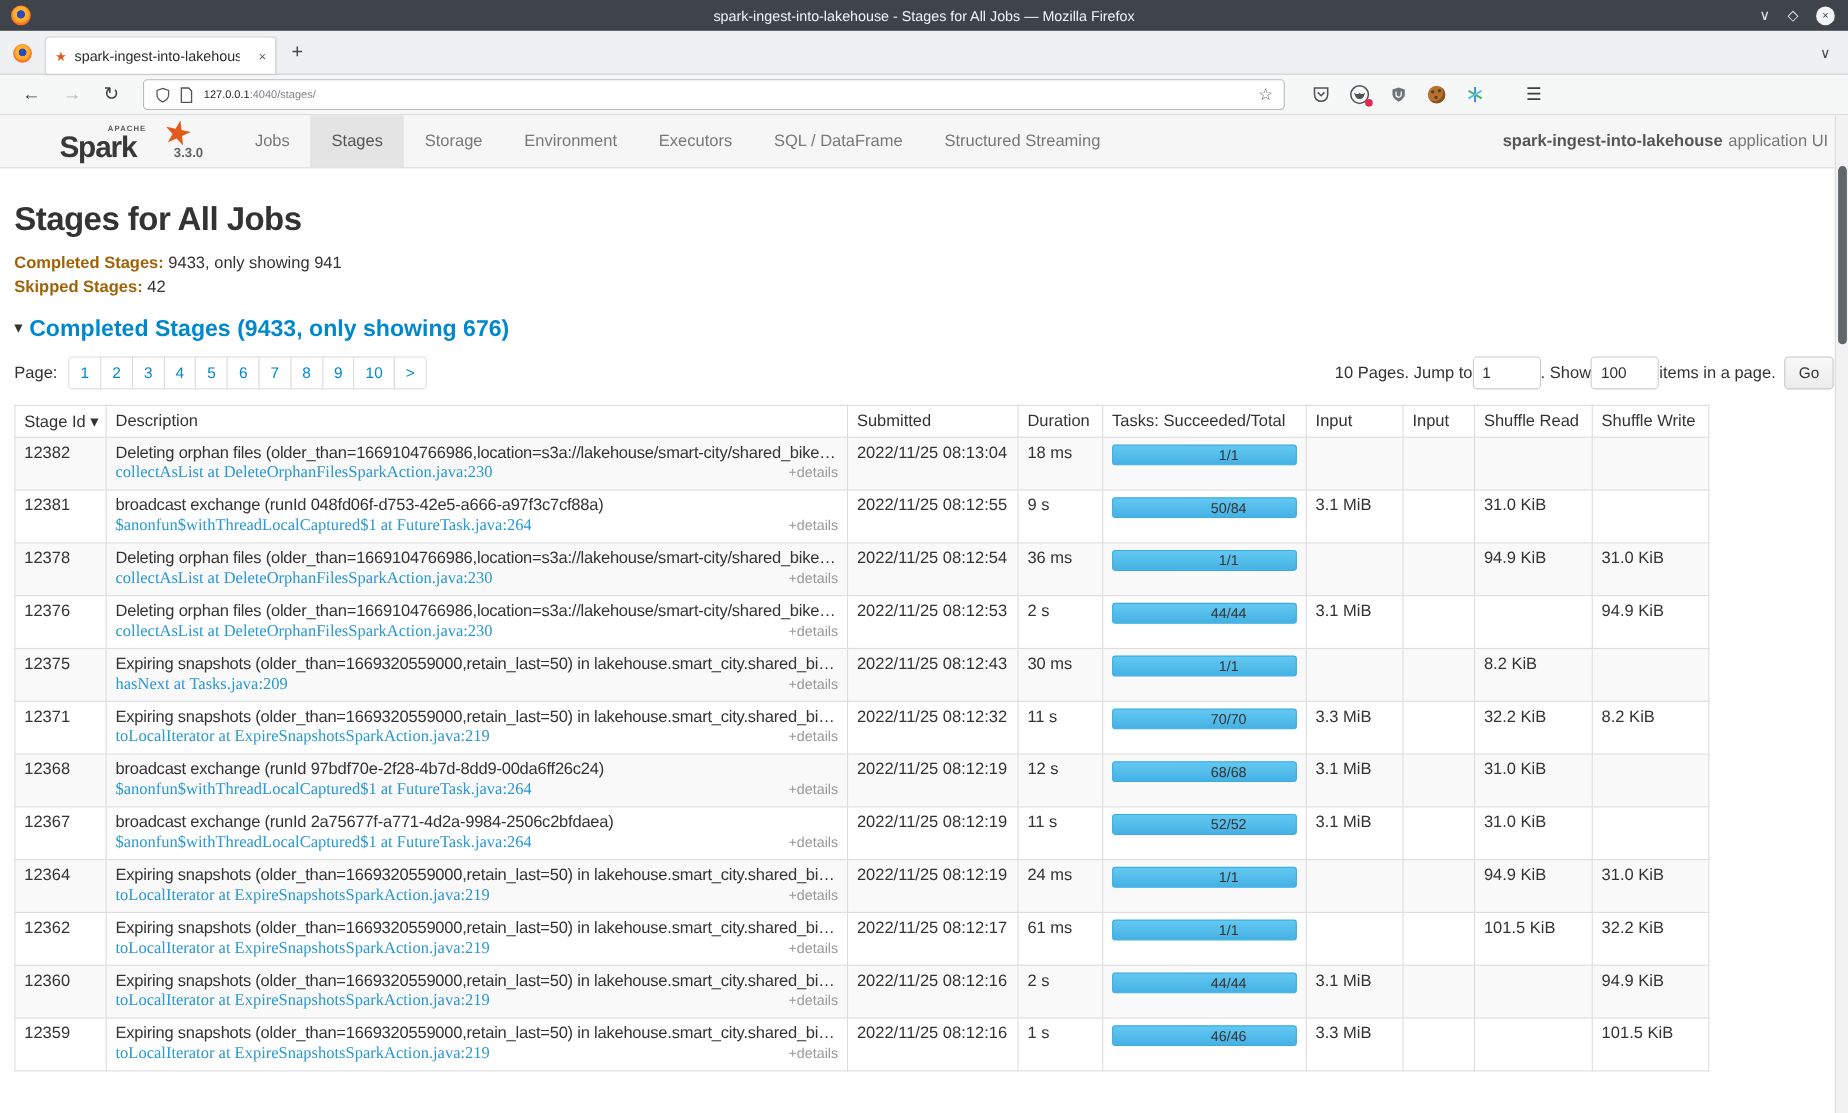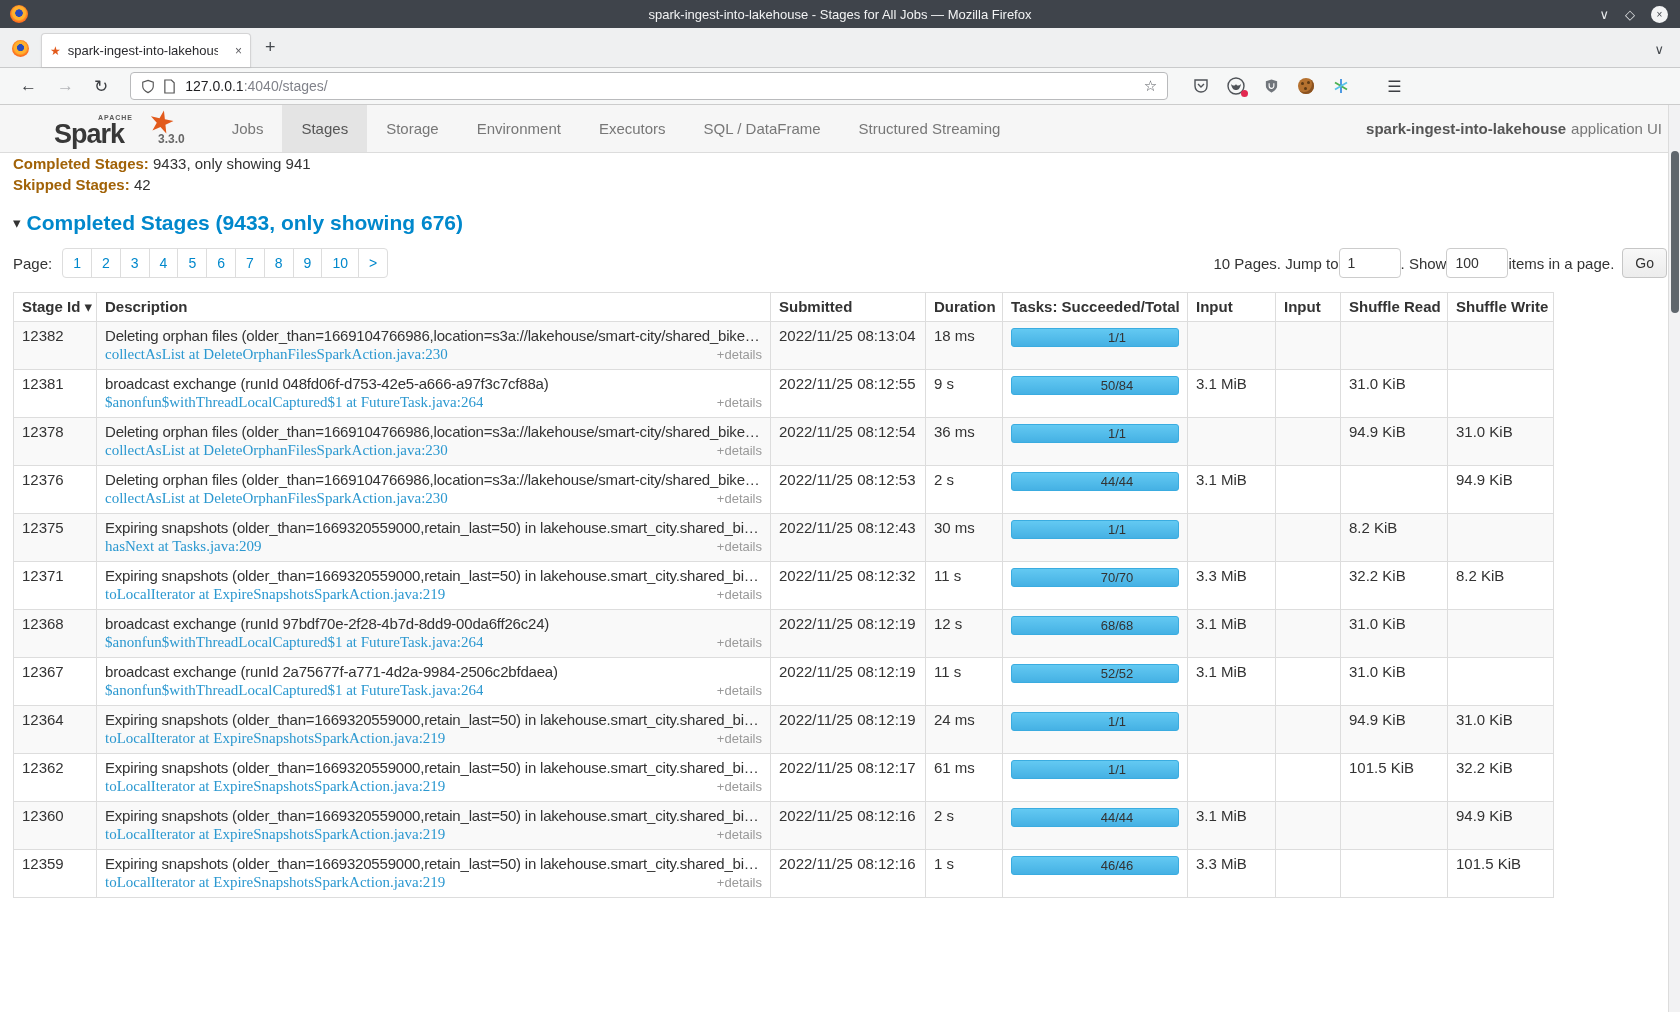--- a/index.html
+++ b/index.html
@@ -26,21 +26,21 @@
   .tab-close { color:#5b5b60; font-size:12px; margin-left:auto; }
   .newtab { font-size:18px; color:#44484d; margin:0 0 9px 14px; }
   .alltabs { margin-left:auto; margin-right:16px; margin-bottom:10px; color:#44484d; font-size:13px; }
 
   .toolbar { height:37px; background:#f6f7f7; display:flex; align-items:center; border-bottom:1px solid #ccc; }
   .nav-glyph { font-size:17px; color:#3c3f43; margin-left:20px; }
   .nav-glyph.disabled { color:#b3b5b8; }
   .urlbar { width:1038px; height:28px; background:#fff; border:1px solid #b9babc; border-radius:4px;
     margin-left:22px; display:flex; align-items:center; padding:0 10px; }
   .urlbar svg { flex:none; }
-  .url-text { font-size:14px; color:#1e1e21; margin-left:9px; white-space:nowrap; }
+  .url-text { font-size:10px; color:#1e1e21; margin-left:9px; white-space:nowrap; }
   .url-suffix { color:#80828a; }
   .url-star { margin-left:auto; color:#55585e; font-size:15px; }
   .addon-icons { display:flex; align-items:center; gap:17px; margin-left:24px; }
   .addon { position:relative; width:18px; height:18px; display:flex; align-items:center; justify-content:center; }
   .cookie { width:16px; height:16px; border-radius:50%; background:#b5712f;
     box-shadow:inset -2px -2px 0 #8a5220; position:relative; }
   .cookie i { position:absolute; width:3px; height:3px; border-radius:50%; background:#5f3a14; }
   .badge { position:absolute; right:-3px; bottom:-2px; width:7px; height:7px; border-radius:50%; background:#e22850; }
   .menu-glyph { font-size:16px; color:#3c3f43; margin:0 16px 0 20px; }
 
@@ -77,21 +77,21 @@
   .pager-right { margin-left:auto; display:flex; align-items:center; font-size:15px; color:#333; gap:0; }
   .pager-right input { width:62px; height:30px; border:1px solid #ccc; border-radius:4px; padding:0 8px;
     font-size:14px; color:#333; font-family:inherit; }
   .go-btn { height:30px; padding:0 12px; background:linear-gradient(#f8f8f8,#ececec); border:1px solid #c6c6c6;
     border-radius:4px; font-size:14px; color:#333; margin-left:8px; }
 
   
   table.stages { border-collapse:collapse; table-layout:fixed; width:1540px; margin-top:4px; }
   .stages th, .stages td { border:1px solid #ddd; padding:5px 8px; font-size:15px; color:#333;
     text-align:left; vertical-align:top; overflow:hidden; }
-  .stages th { font-weight:bold; height:29px; white-space:nowrap; }
+  .stages th { font-weight:normal; height:29px; white-space:nowrap; }
   .stages tbody tr { height:48px; }
   .stages tbody tr:nth-child(odd) td { background:#f9f9f9; }
   .col0{width:83px}.col1{width:674px}.col2{width:155px}.col3{width:77px}.col4{width:185px}
   .col5{width:88px}.col6{width:65px}.col7{width:107px}.col8{width:106px}
   .desc-line1 { white-space:nowrap; overflow:hidden; text-overflow:ellipsis; letter-spacing:-.2px; }
   .desc-line2 { display:flex; align-items:baseline; margin-top:2px; }
   .desc-line2 a { color:#2b98d0; font-size:15px; text-decoration:none; white-space:nowrap; overflow:hidden;font-family:Liberation Serif, serif; }
   .details-toggle { margin-left:auto; color:#999; font-size:13px; cursor:pointer; white-space:nowrap; }
   .cell-sub { white-space:nowrap; }
   .pbar { height:19px; border:1px solid #3aace0; border-radius:3px; margin-top:1px;
@@ -195,20 +195,21 @@
       <a href="#">SQL / DataFrame</a>
       <a href="#">Structured Streaming</a>
     </div>
     <div class="app-id">
       <b>spark-ingest-into-lakehouse</b>
       <span>application UI</span>
     </div>
   </div>
 
   <div class="content">
+    <h2 class="page-title">Stages for All Jobs</h2>
     <div class="stat-line">
       <b>Completed Stages:</b>
       <span>9433, only showing 941</span>
     </div>
     <div class="stat-line">
       <b>Skipped Stages:</b>
       <span>42</span>
     </div>
 
     <div class="section-head">

